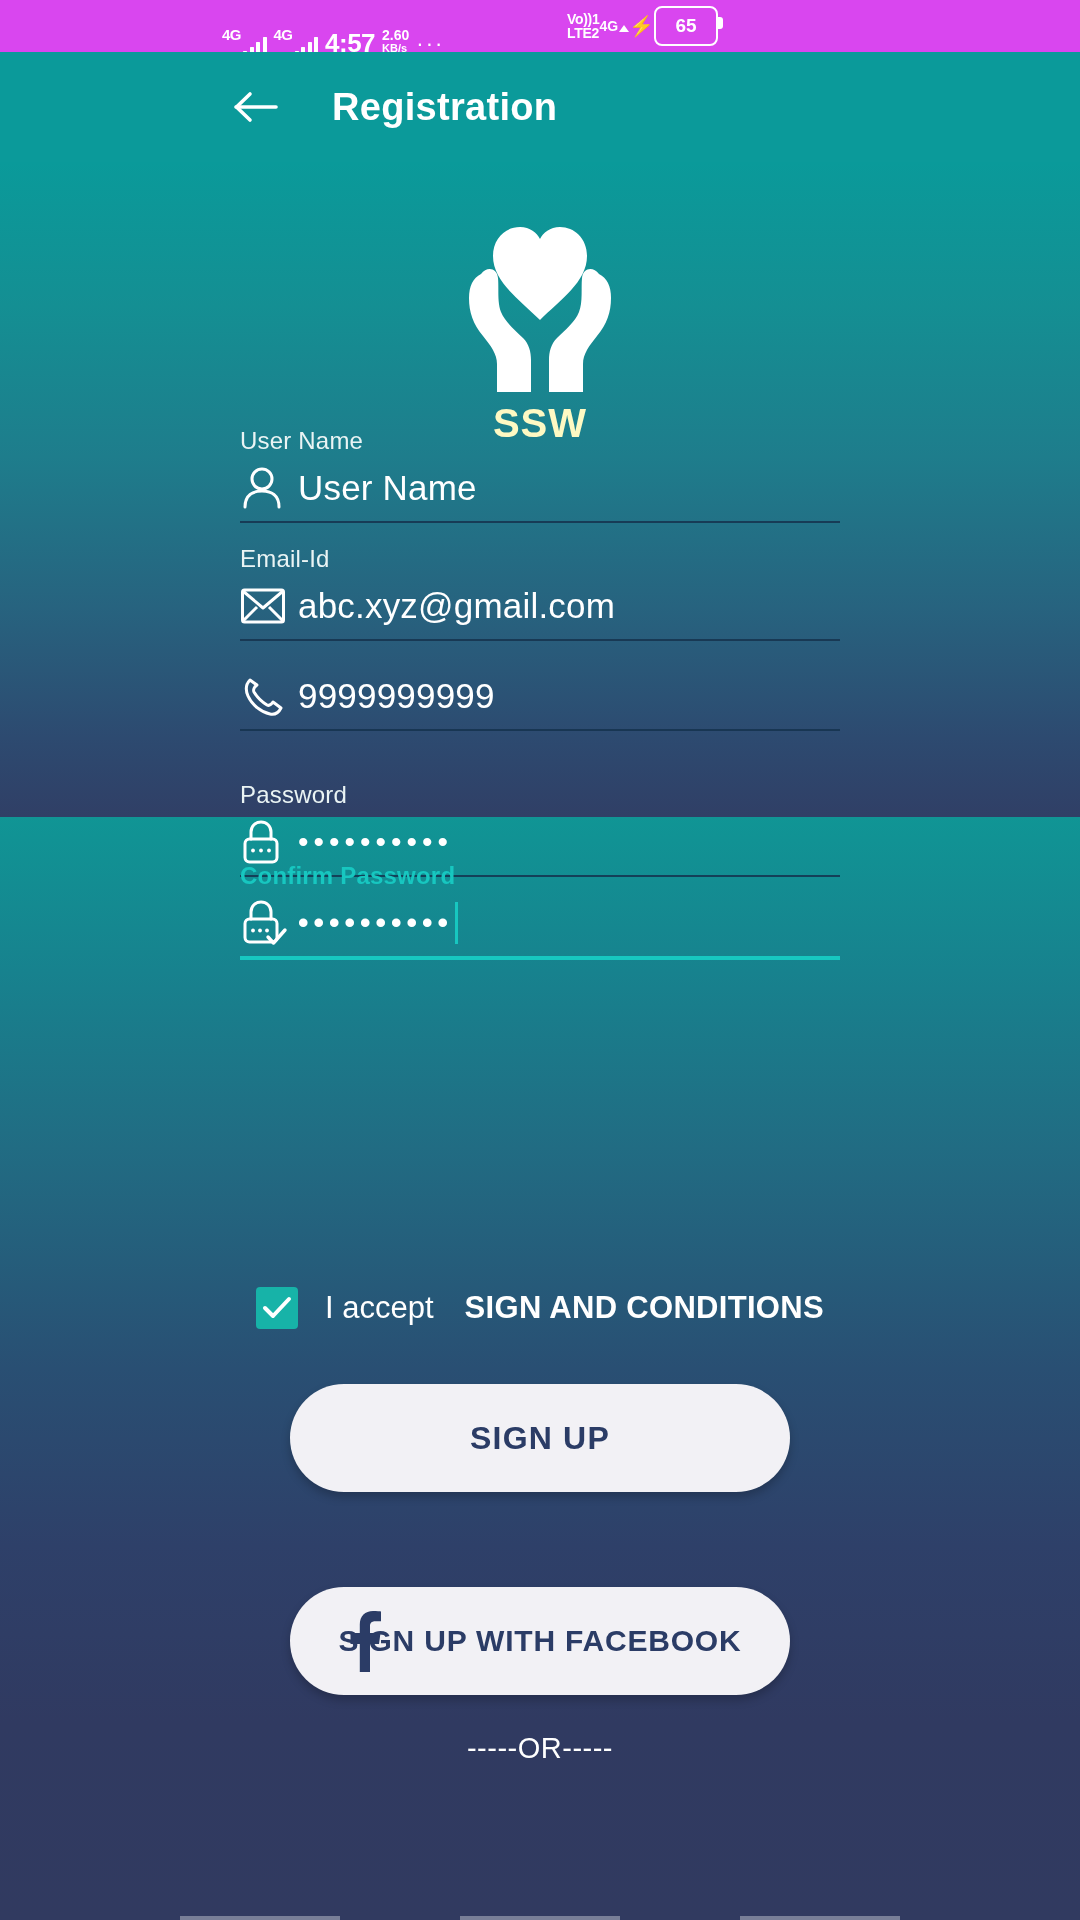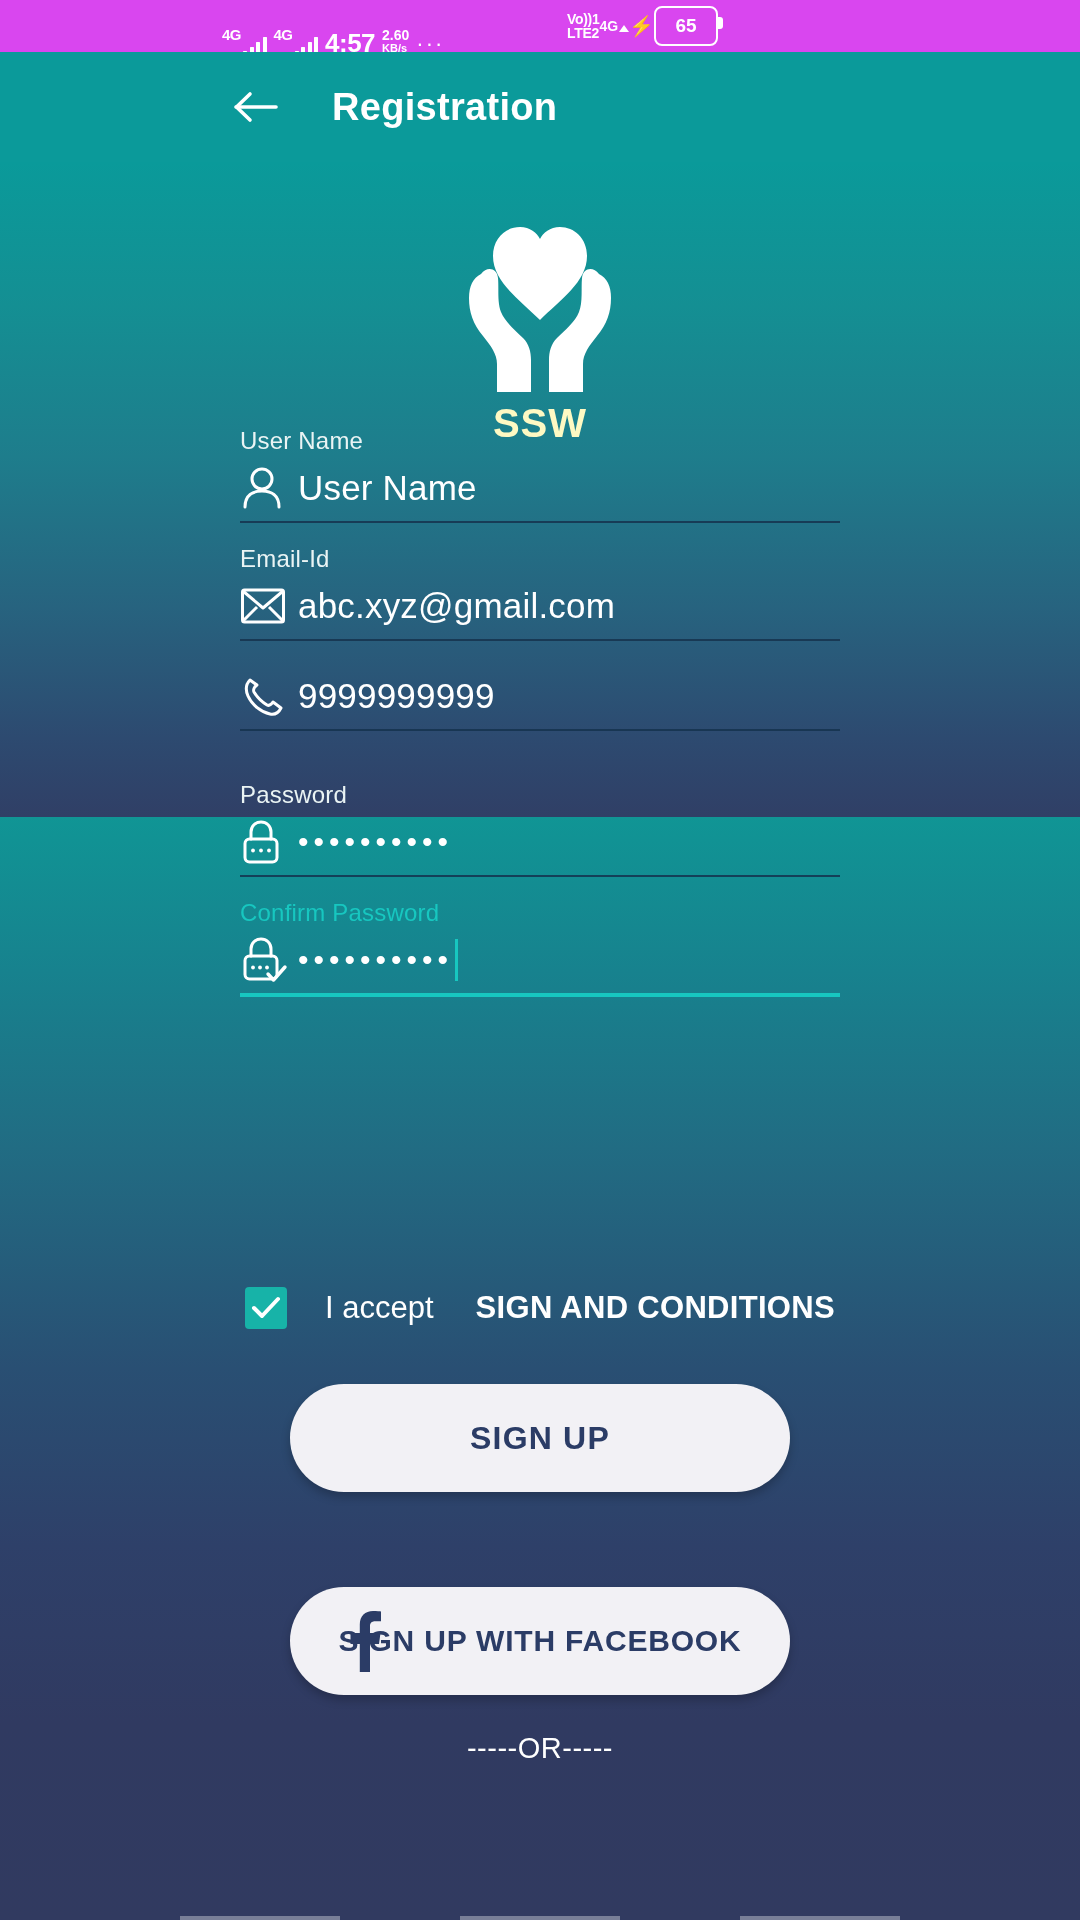--- a/index.html
+++ b/index.html
@@ -70,21 +70,21 @@
   .ficon{ width:58px; display:flex; align-items:center; justify-content:flex-start; flex:0 0 58px;}
   .fval{ font-size:35px; color:#ffffff; letter-spacing:.2px; white-space:nowrap;}
   .fval.dots-val{ font-size:30px; letter-spacing:5px; }
   .uline{ height:2px; background:#15324d; opacity:.85; }
   .uline.focused{ height:4px; background:#17c7c0; opacity:1; }
   .caret{ display:inline-block; width:3px; height:42px; background:#17c7c0;
           vertical-align:-9px; margin-left:2px; }
 
   
   .terms{ position:absolute; top:1125px; left:0; width:1080px;
-          display:flex; align-items:center; justify-content:center; gap:16px; }
+          display:flex; align-items:center; justify-content:center; gap:5px; }
   .cbox{ width:42px; height:42px; background:#17b3a8; border-radius:4px;
          display:flex; align-items:center; justify-content:center; cursor:pointer;}
   .t-accept{ color:#fff; font-size:31px; margin-left:22px; }
   .t-link{ color:#fff; font-size:31px; font-weight:bold; margin-left:26px; letter-spacing:.3px;}
 
   
   .btn{ position:absolute; left:290px; width:500px; height:108px;
         background:#f2f1f5; border-radius:58px; display:flex; align-items:center;
         justify-content:center; cursor:pointer;
         box-shadow:0 5px 10px rgba(0,0,0,.22); }
@@ -222,21 +222,21 @@
           <circle cx="13" cy="31.5" r="1.9" fill="#fff"></circle>
           <circle cx="21" cy="31.5" r="1.9" fill="#fff"></circle>
           <circle cx="29" cy="31.5" r="1.9" fill="#fff"></circle>
         </svg>
       </span>
       <span class="fval dots-val">••••••••••</span>
     </div>
     <div class="uline"></div>
   </div>
 
-  <div class="field" style="top:737px;">
+  <div class="field" style="top:700px;font-weight:bold;">
     <div class="flabel focused">Confirm Password</div>
     <div class="frow">
       <span class="ficon">
         <svg width="48" height="48" viewBox="0 0 48 48">
           <path d="M11 20 V13 C11 7 15.5 3 21 3 C26.5 3 31 7 31 13 V20" fill="none" stroke="#fff" stroke-width="3" stroke-linecap="round"></path>
           <path d="M9.5 20 H32.5 C35 20 37 22 37 24.5 V38.5 C37 41 35 43 32.5 43 H9.5 C7 43 5 41 5 38.5 V24.5 C5 22 7 20 9.5 20 Z" fill="none" stroke="#fff" stroke-width="3"></path>
           <circle cx="13" cy="31.5" r="1.9" fill="#fff"></circle>
           <circle cx="20" cy="31.5" r="1.9" fill="#fff"></circle>
           <circle cx="27" cy="31.5" r="1.9" fill="#fff"></circle>
           <path d="M28 38 L33.5 44 L45 31" fill="none" stroke="#fff" stroke-width="3.4" stroke-linecap="round" stroke-linejoin="round"></path>

